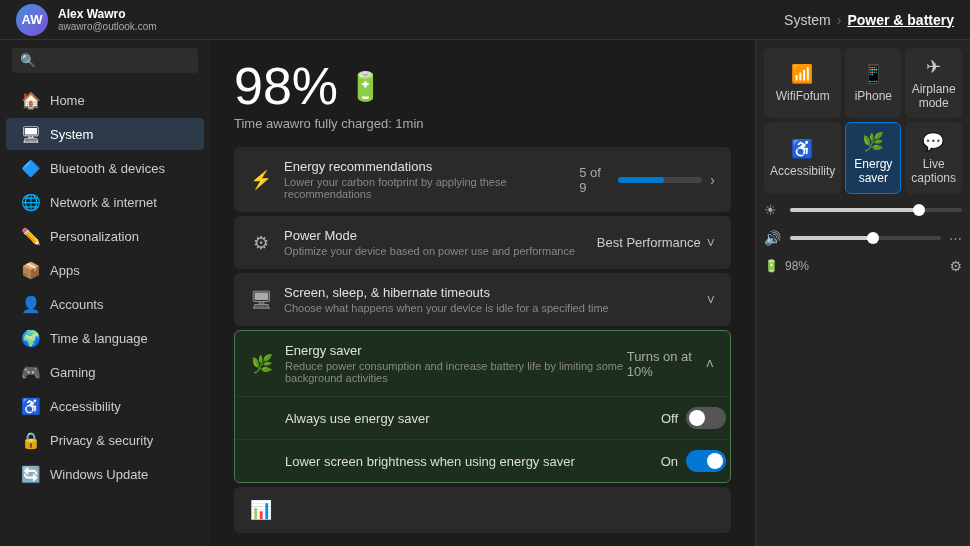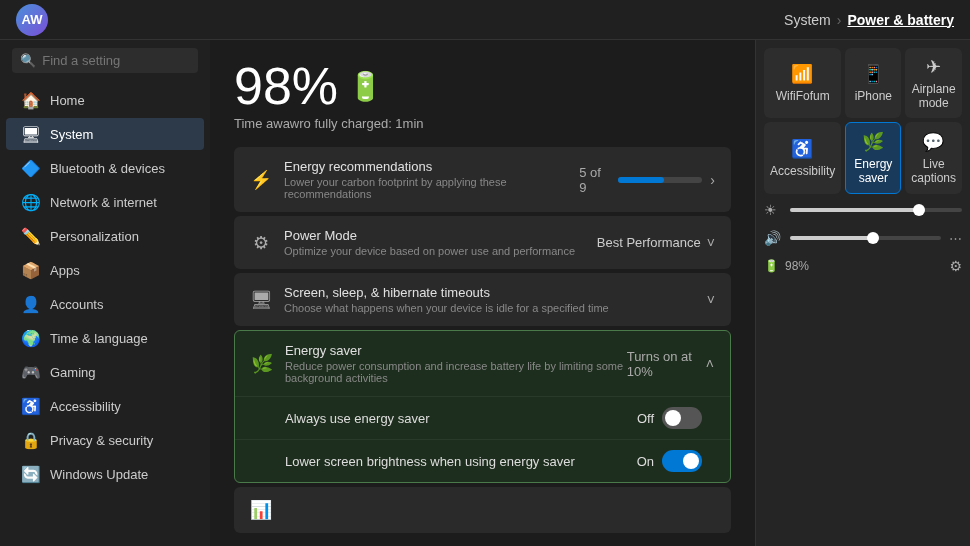--- a/index.html
+++ b/index.html
@@ -149,21 +149,21 @@
       overflow: hidden;
     }
     .energy-saver-header {
       padding: 12px 16px;
       display: flex;
       align-items: center;
       justify-content: space-between;
       cursor: pointer;
     }
     .energy-saver-sub-row {
-      padding: 10px 28px 10px 50px;
+      padding: 10px 4px 10px 50px;
       display: flex;
       align-items: center;
       justify-content: space-between;
       border-top: 1px solid #2a3a2a;
       font-size: 13px;
       color: #ddd;
     }
     .energy-saver-sub-row .right-ctrl { display: flex; align-items: center; gap: 8px; }
 
     
@@ -296,33 +296,36 @@
       height: 100%;
       background: #0078d4;
       border-radius: 3px;
     }
   </style>
 </head>
 <body>
 
 <div class="topbar">
   <div class="topbar-avatar">AW</div>
+  <div class="topbar-user">
+    <span class="topbar-name">Alex Wawro</span>
+    <span class="topbar-email">awawro@outlook.com</span>
+  </div>
   <div class="topbar-breadcrumb">
     <span>System</span>
     <span class="sep">›</span>
     <span class="current">Power &amp; battery</span>
   </div>
 </div>
 
 <div class="main-layout">
 
   <nav class="sidebar">
     <div class="search-box">
       <span class="search-icon-svg">🔍</span>
-      <input type="text" placeholder="Find a setting" style="">
     </div>
 
     <div class="sidebar-item">
       <span class="sidebar-icon">🏠</span>
       <span>Home</span>
     </div>
     <div class="sidebar-item active">
       <span class="sidebar-icon">🖥</span>
       <span>System</span>
     </div>

